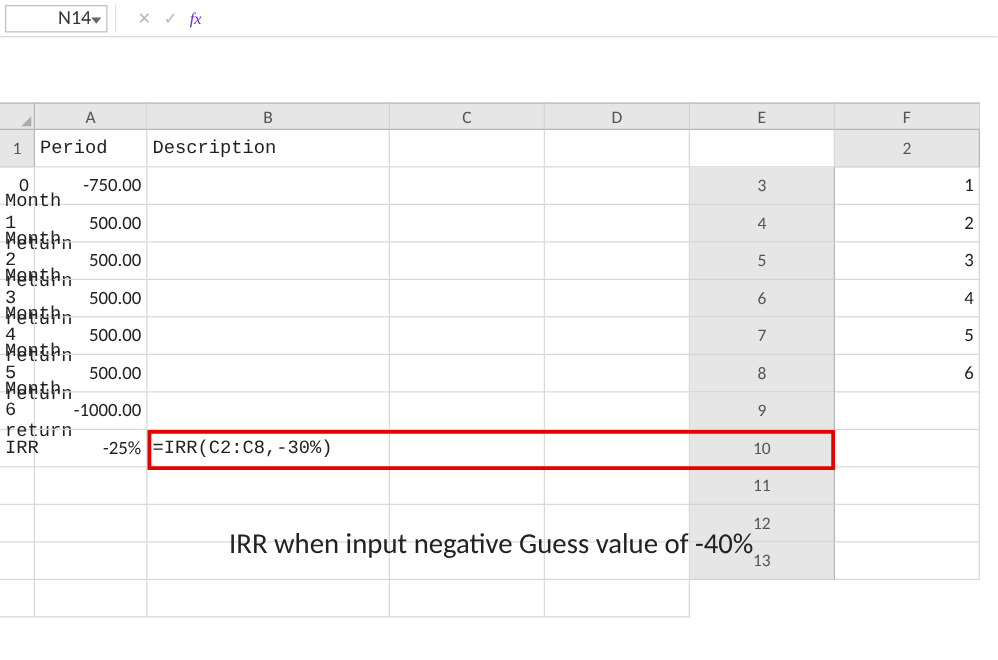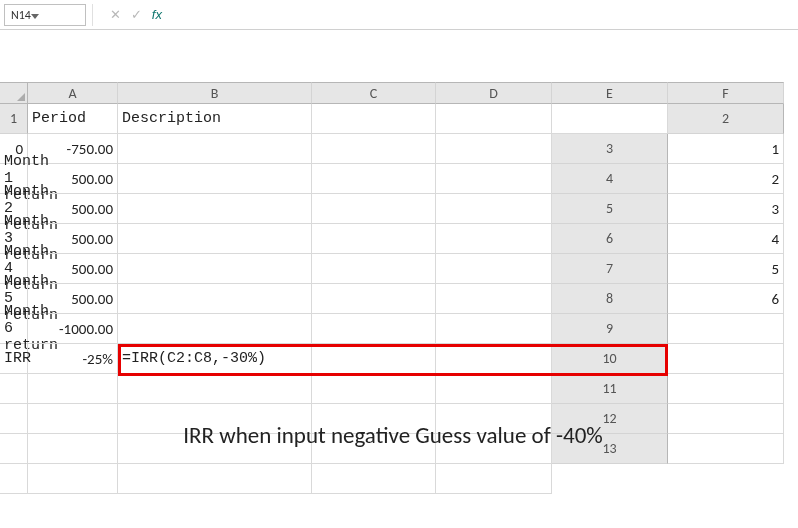--- a/index.html
+++ b/index.html
@@ -1,24 +1,24 @@
 <!DOCTYPE html>
 <html><head>
 <meta charset="utf-8">
 <style>
   * { box-sizing: border-box; margin: 0; padding: 0; }
   html, body { width: 798px; height: 528px; font-family: Calibri, Arial, sans-serif; background: #fff; overflow: hidden; }
 
   
   .fbar { display: flex; align-items: center; height: 30px; border-bottom: 1px solid #d0d0d0; padding: 2px 4px; gap: 6px; background: #fff; }
-  .namebox { display: flex; align-items: center; border: 1px solid #c0c0c0; background: #fff; height: 22px; width: 82px; padding: 0 4px 0 6px; font-size: 12px; color: #333; justify-content: flex-start; }
+  .namebox { display: flex; align-items: center; border: 1px solid #c0c0c0; background: #fff; height: 22px; width: 82px; padding: 0 4px 0 6px; font-size: 16px; color: #333; justify-content: flex-end; }
   .namebox .dd { color: #666; }
   .fbar-div { width: 6px; height: 22px; border-left: 1px solid #e0e0e0; }
   .fbar-btns { display: flex; align-items: center; gap: 10px; padding: 0 6px; color: #b8b8b8; font-size: 13px; }
-  .fbar-btns .fx { font-style: italic; font-family: Liberation Sans, sans-serif; color: #0f766e; }
+  .fbar-btns .fx { font-style: italic; font-family: Liberation Serif, serif; color: #6d28d9; }
   .fxinput { flex: 1; height: 22px; border: none; outline: none; font-size: 13px; background: transparent; }
 
   
   .strip { height: 52px; background: #fff; }
 
   
   .grid { display: grid; grid-template-columns: 28px 90px 194px 124px 116px 116px 116px; font-size: 15px; color: #222; position: relative; }
   .hdr { background: #e6e6e6; border-top: 1px solid #b6b6b6; border-bottom: 1px solid #b6b6b6; border-right: 1px solid #d4d4d4; height: 22px; display: flex; align-items: center; justify-content: center; color: #555; font-size: 14px; }
   .corner { background: #e6e6e6; border: 1px solid #b6b6b6; border-left: none; position: relative; }
   .corner::after { content: ""; position: absolute; right: 2px; bottom: 2px; width: 0; height: 0; border-left: 8px solid transparent; border-bottom: 8px solid #acacac; }

